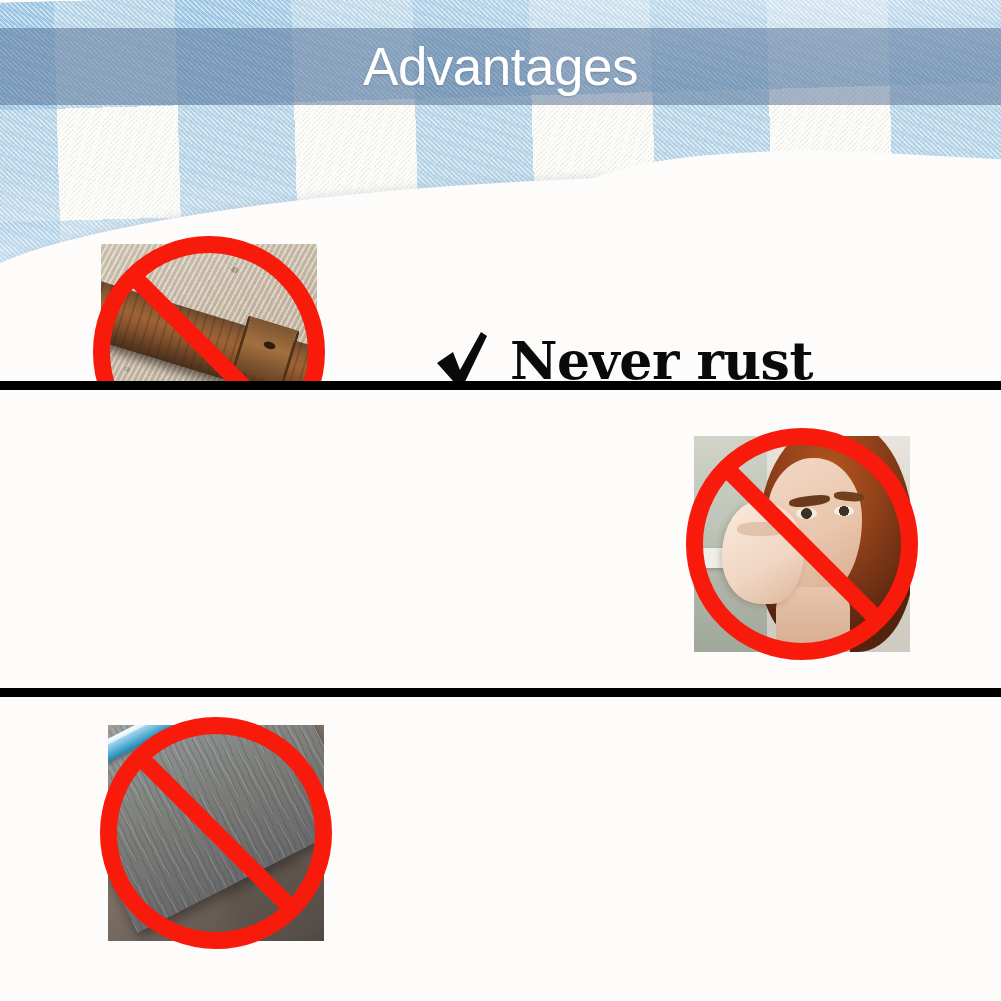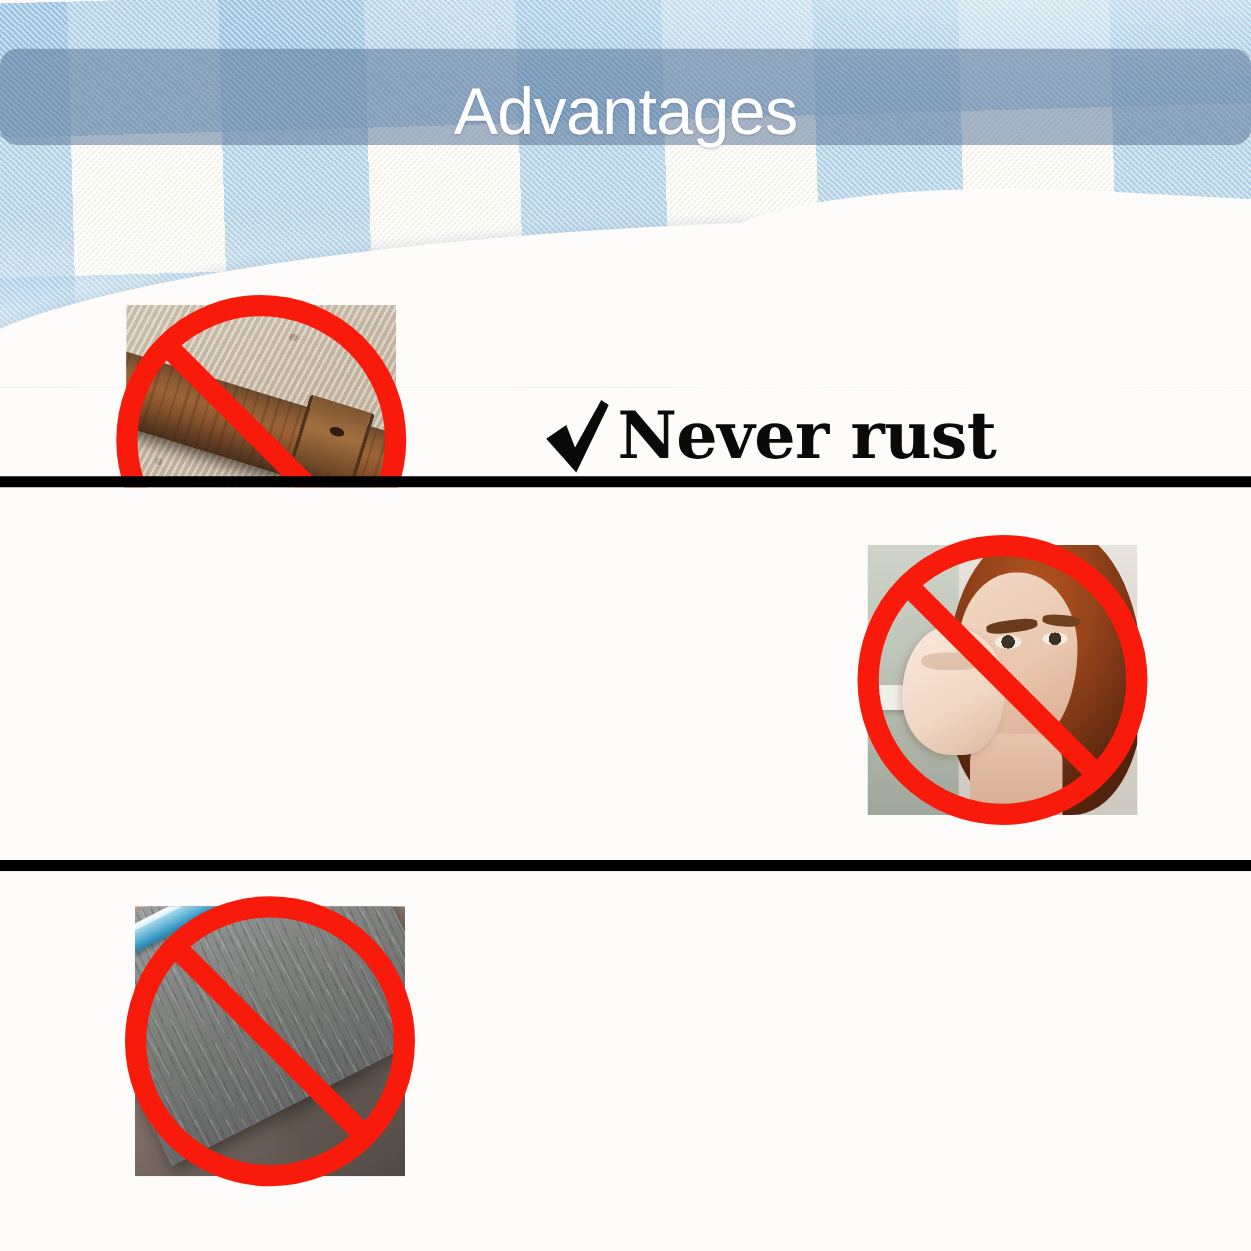--- a/index.html
+++ b/index.html
@@ -86,28 +86,27 @@
     height: 200px;
     background: #fdfcfa;
     border-radius: 60% 10% 0 0 / 70px 40px 0 0;
     transform: rotate(3deg);
   }
 
   
   .banner {
     position: absolute;
     left: 0;
-    top: 39px;
+    top: 28px;
     width: 1001px;
     height: 77px;
     background: rgba(86, 114, 150, 0.52);
     display: flex;
-    align-items: flex-end;
+    align-items: center;
     justify-content: center;
-    border-radius: 14px;
   }
   .banner-title {
     color: #ffffff;
     font-family: "Liberation Sans", sans-serif;
     font-size: 53px;
     line-height: 1;
     font-weight: 400;
     letter-spacing: -0.5px;
     text-shadow: 0 1px 2px rgba(60,80,110,.35);
     white-space: nowrap;
@@ -386,21 +385,21 @@
   }
   .feature-text {
     font-family: "DejaVu Serif", "Liberation Serif", serif;
     font-weight: bold;
     font-size: 52px;
     line-height: 1;
     color: #0a0a0a;
     letter-spacing: -0.5px;
   }
 
-  #feature-1 { left: 434px; top: 210px; }
+  #feature-1 { left: 434px; top: 222px; gap: 16px; }
   #feature-1 .feature-text { font-size: 52px; }
 
   #feature-2 { left: 54px;  top: 505px; }
   #feature-2 .feature-text { font-size: 54px; }
 </style>
 </head>
 <body>
 
 <div id="poster">
 

